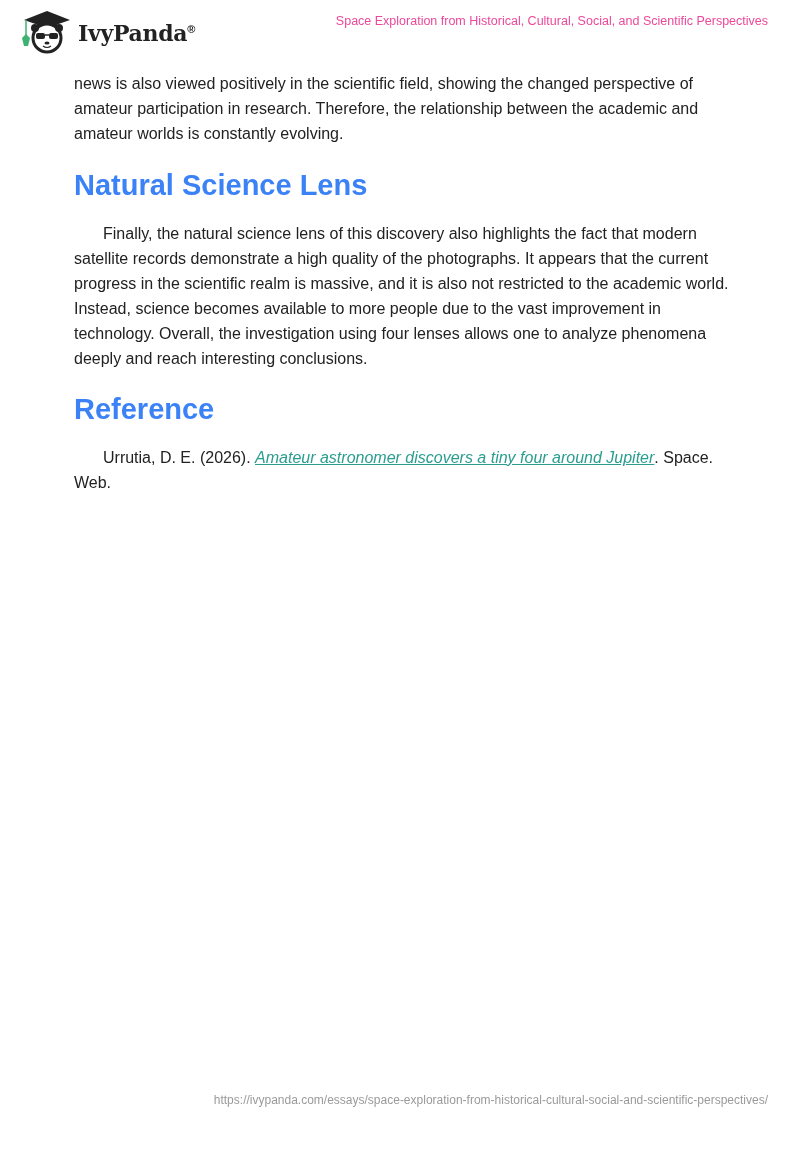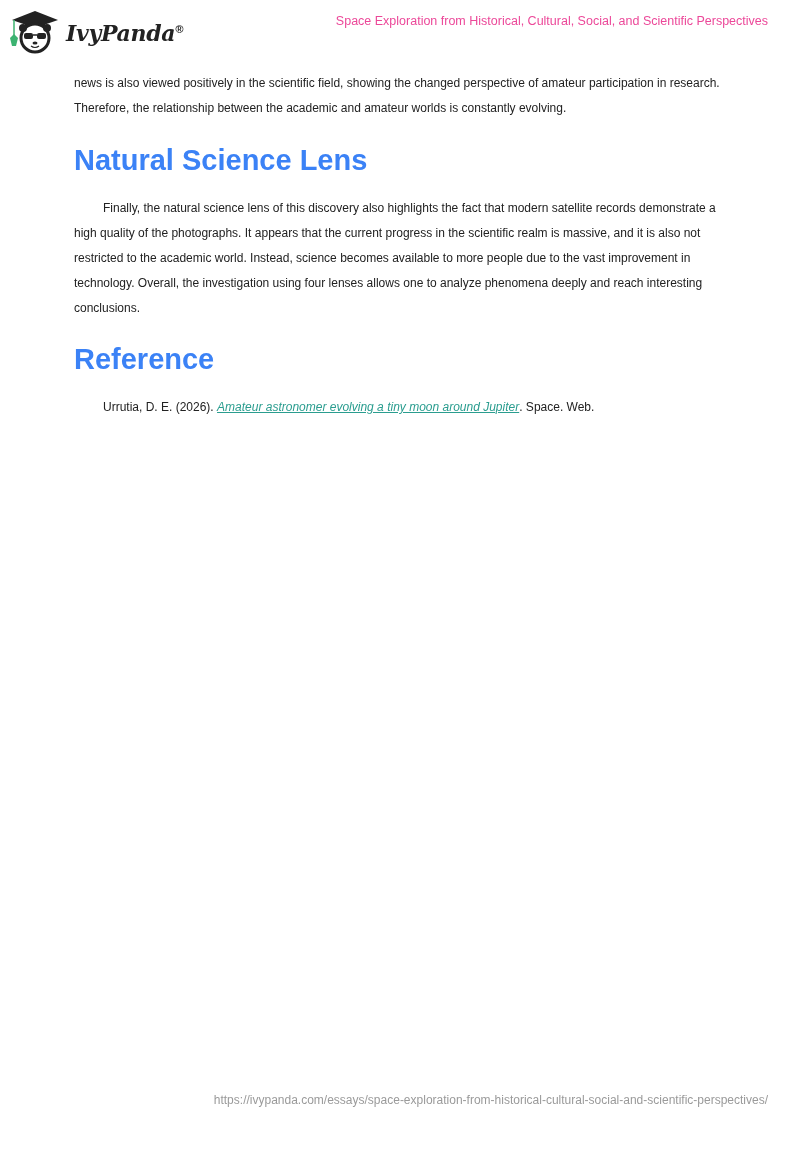--- a/index.html
+++ b/index.html
@@ -1,32 +1,32 @@
 <!DOCTYPE html>
 <html><head>
 <meta charset="utf-8">
 <style>
   html, body { margin: 0; padding: 0; }
   body {
     width: 800px; height: 1160px; position: relative; background: #ffffff;
     font-family: "Liberation Sans", sans-serif; color: #222222; overflow: hidden;
   }
   .header { position: absolute; left: 0; top: 0; width: 800px; height: 60px; }
-  .logo { position: absolute; left: 6px; top: 8px; display: flex; align-items: center; font-style: italic; }
+  .logo { position: absolute; left: 18px; top: 8px; display: flex; align-items: center; }
   .logo-icon { width: 58px; height: 46px; }
   .logo-text {
     font-family: "DejaVu Serif", serif; font-weight: bold; font-size: 22px;
     color: #222; margin-left: 2px; letter-spacing: -0.3px; position: relative; top: 2px;
   }
   .logo-reg { font-size: 11px; vertical-align: super; font-family: "Liberation Sans", sans-serif; font-weight: bold; }
   .doc-title {
     position: absolute; right: 32px; top: 14px; font-size: 12.5px; color: #ec4899;
   }
   .content { position: absolute; left: 74px; top: 70px; width: 660px; }
-  p { margin: 0; font-size: 12px; line-height: 25px; }
+  p { margin: 0; font-size: 16px; line-height: 25px; }
   .indent { text-indent: 29px; }
   h2 {
     margin: 0; font-size: 29px; font-weight: bold; color: #3b82f6; line-height: 34px;
   }
   .ref-link { color: #2a9d8f; font-style: italic; text-decoration: underline; }
   .footer-url {
     position: absolute; right: 32px; top: 1093px; font-size: 12px; color: #9a9a9a;
   }
 </style>
 </head>
@@ -59,17 +59,17 @@
 </div>
 
 <div class="content">
   <p style="margin-top:1px;">news is also viewed positively in the scientific field, showing the changed perspective of amateur participation in research. Therefore, the relationship between the academic and amateur worlds is constantly evolving.</p>
 
   <h2 style="margin-top:22px;">Natural Science Lens</h2>
   <p class="indent" style="margin-top:19px;">Finally, the natural science lens of this discovery also highlights the fact that modern satellite records demonstrate a high quality of the photographs. It appears that the current progress in the scientific realm is massive, and it is also not restricted to the academic world. Instead, science becomes available to more people due to the vast improvement in technology. Overall, the investigation using four lenses allows one to analyze phenomena deeply and reach interesting conclusions.</p>
 
   <h2 style="margin-top:21px;">Reference</h2>
   <p class="indent" style="margin-top:19px;">
-    <span>Urrutia, D. E. (2026). </span><a class="ref-link">Amateur astronomer evolving a tiny moon around Jupiter</a><span>. Space. Web.</span>
+    <span>Urrutia, D. E. (2026). </span><a class="ref-link">Amateur astronomer discovers a tiny four around Jupiter</a><span>. Space. Web.</span>
   </p>
 </div>
 
 <div class="footer-url">https://ivypanda.com/essays/space-exploration-from-historical-cultural-social-and-scientific-perspectives/</div>
 
 </body></html>

